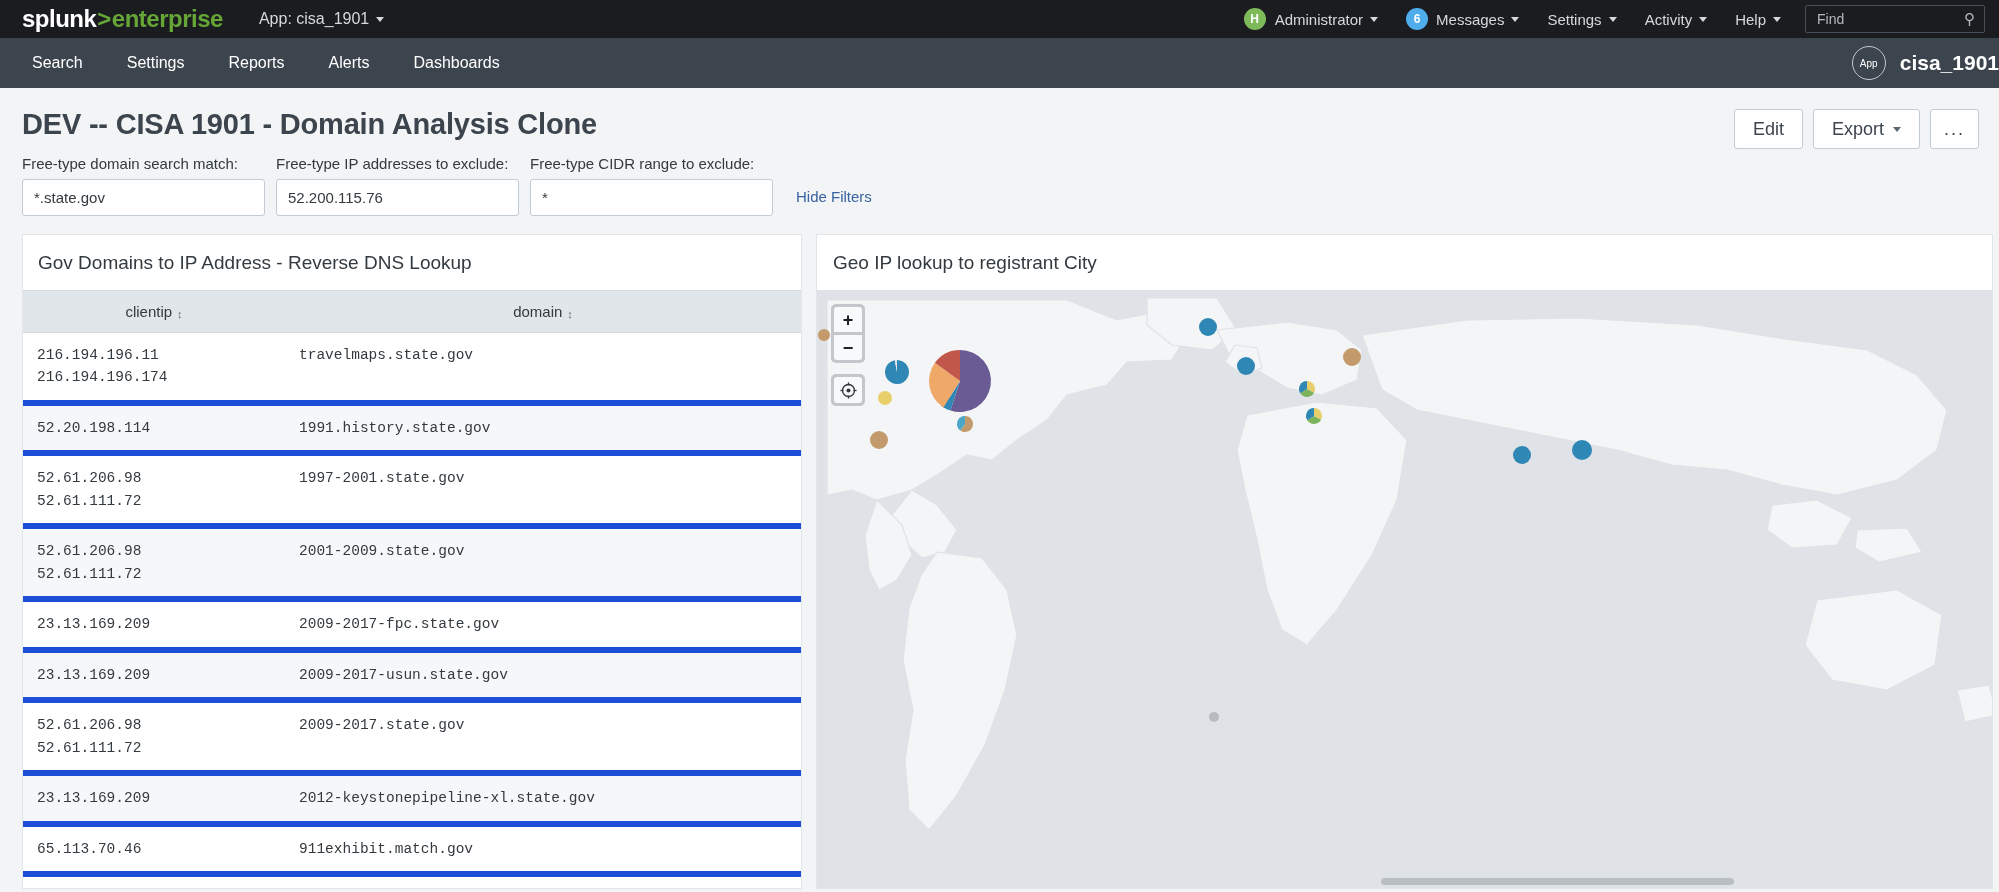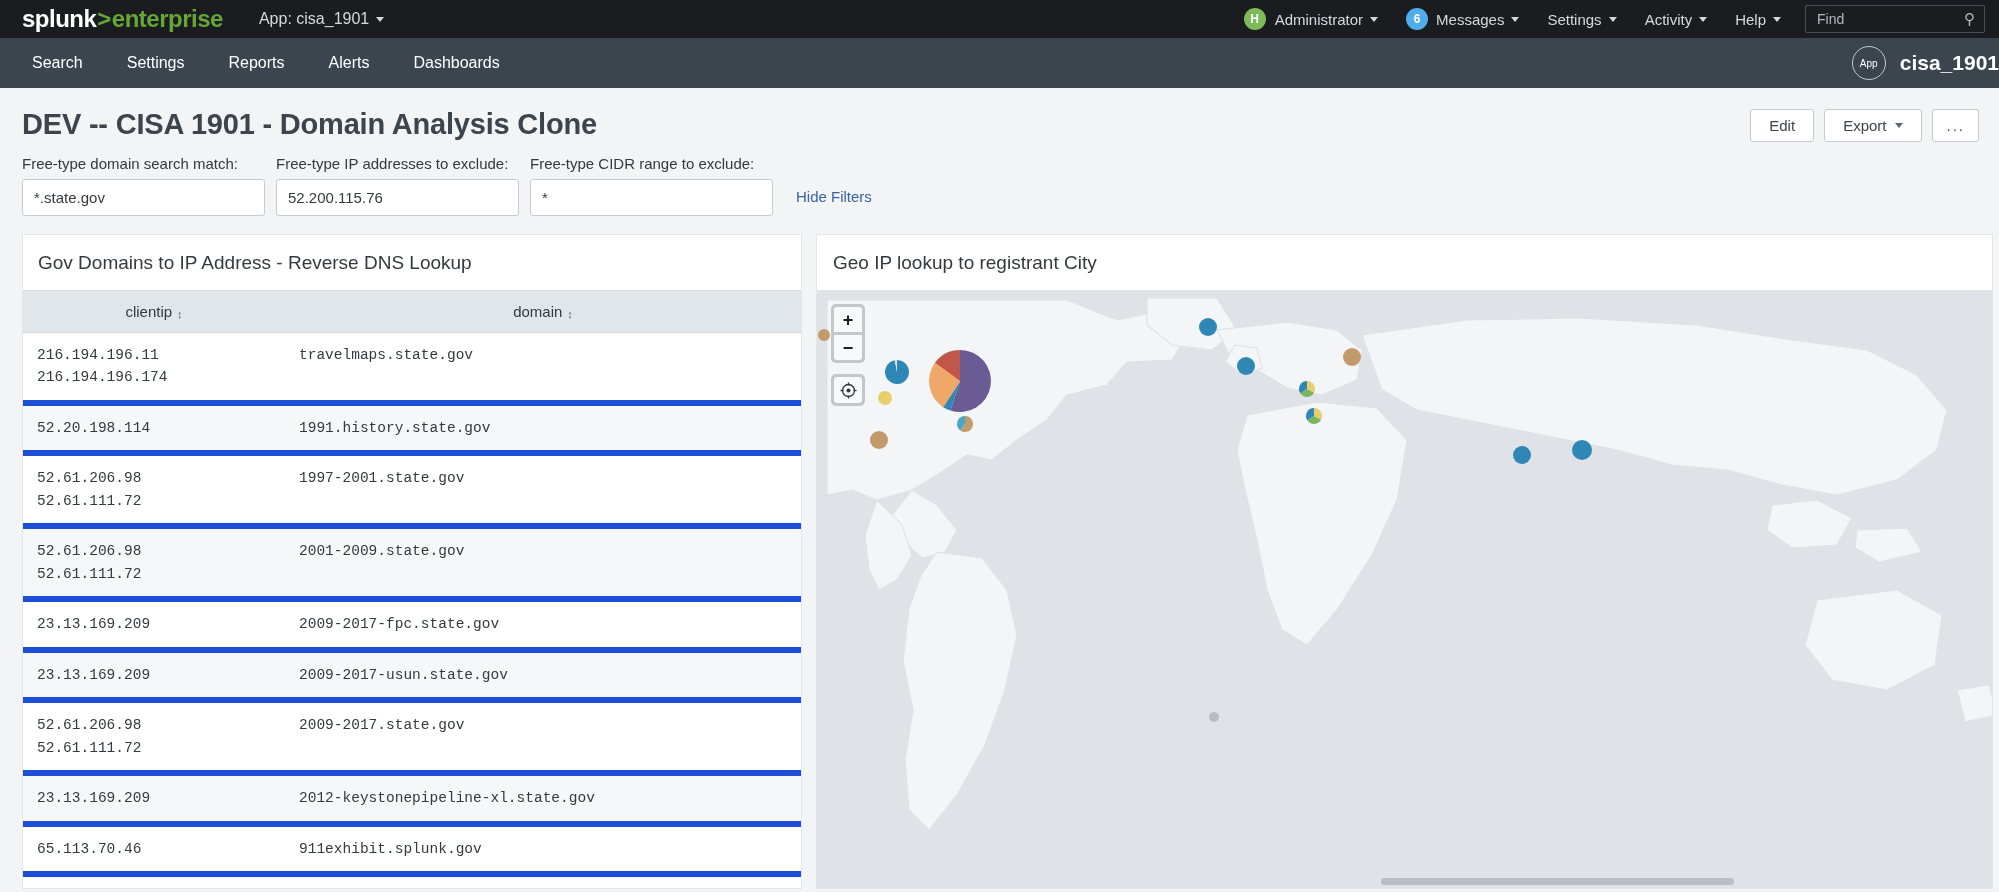--- a/index.html
+++ b/index.html
@@ -61,21 +61,21 @@
     display:flex; align-items:center; justify-content:center; font-size:10px; margin-right:14px;
   }
   .app-name { color:#ffffff; font-size:21px; font-weight:bold; white-space:nowrap; }
 
   
   .page-header { padding:20px 22px 0 22px; position:relative; }
   .page-title { font-size:29px; font-weight:bold; color:#3c444d; margin:0 2px 14px 0; letter-spacing:-0.2px; }
   .header-actions { position:absolute; right:20px; top:21px; display:flex; gap:10px; }
   .btn {
     background:#ffffff; border:1px solid #c3cbd4; border-radius:3px; color:#3c444d;
-    font-size:15px; height:33px; padding:0 18px; display:flex; align-items:center; cursor:pointer;
+    font-size:18px; height:40px; padding:0 18px; display:flex; align-items:center; cursor:pointer;
     font-family:"Liberation Sans", sans-serif;
   }
   .btn .caret { border-top-color:#5c6773; margin-left:9px; }
   .btn-dots { padding:0 13px; letter-spacing:2px; }
 
   
   .filter-row { display:flex; align-items:flex-start; padding:0 22px; }
   .filter-group { margin-right:11px; }
   .filter-label { font-size:15px; color:#333a3f; margin-bottom:7px; display:block; }
   .filter-input {
@@ -276,21 +276,21 @@
           <tr>
             <td>52.61.206.98<br>52.61.111.72</td>
             <td>2009-2017.state.gov</td>
           </tr>
           <tr>
             <td>23.13.169.209</td>
             <td>2012-keystonepipeline-xl.state.gov</td>
           </tr>
           <tr>
             <td>65.113.70.46</td>
-            <td>911exhibit.splunk.gov</td>
+            <td>911exhibit.match.gov</td>
           </tr>
         </tbody>
     </table>
   </div>
 
   <div class="panel panel-right">
     <div class="panel-title">Geo IP lookup to registrant City</div>
 
     <div class="map-wrap">
 

